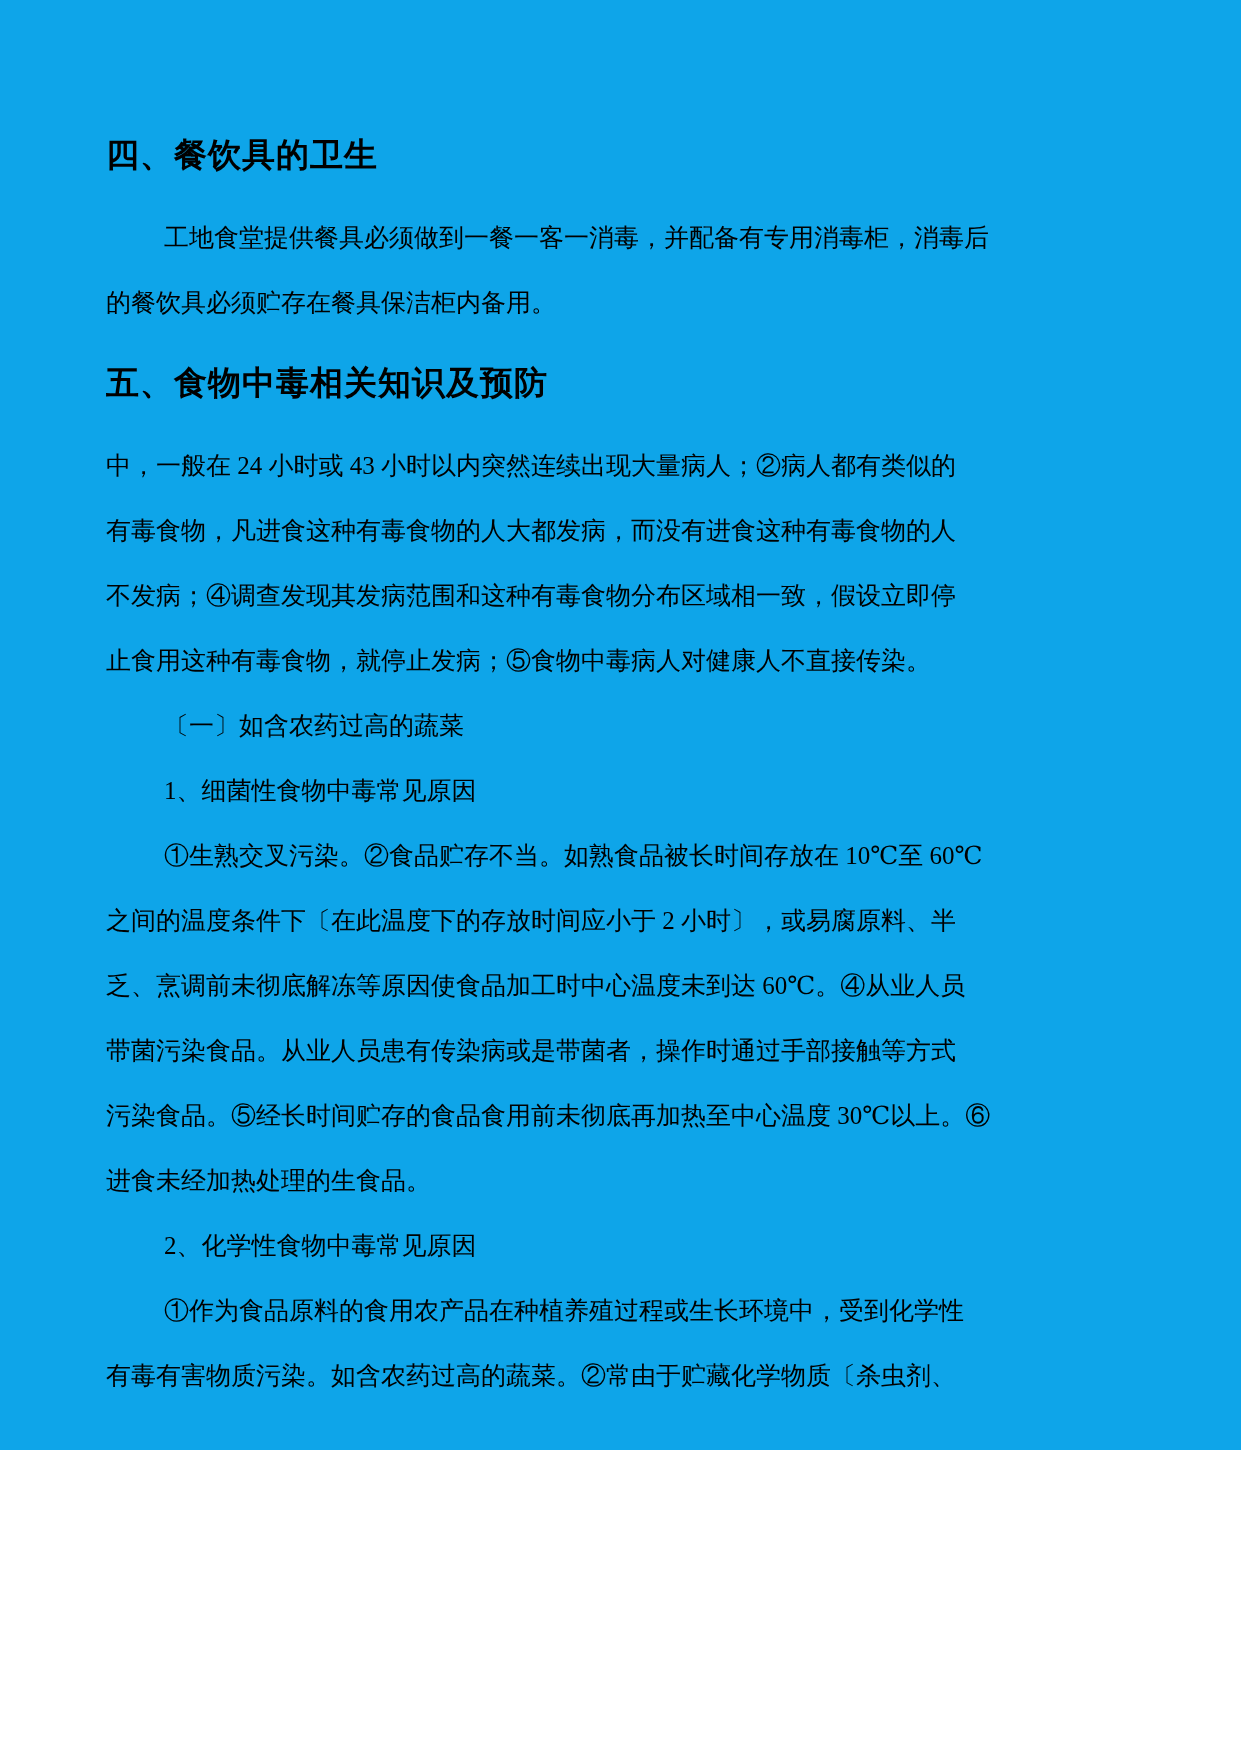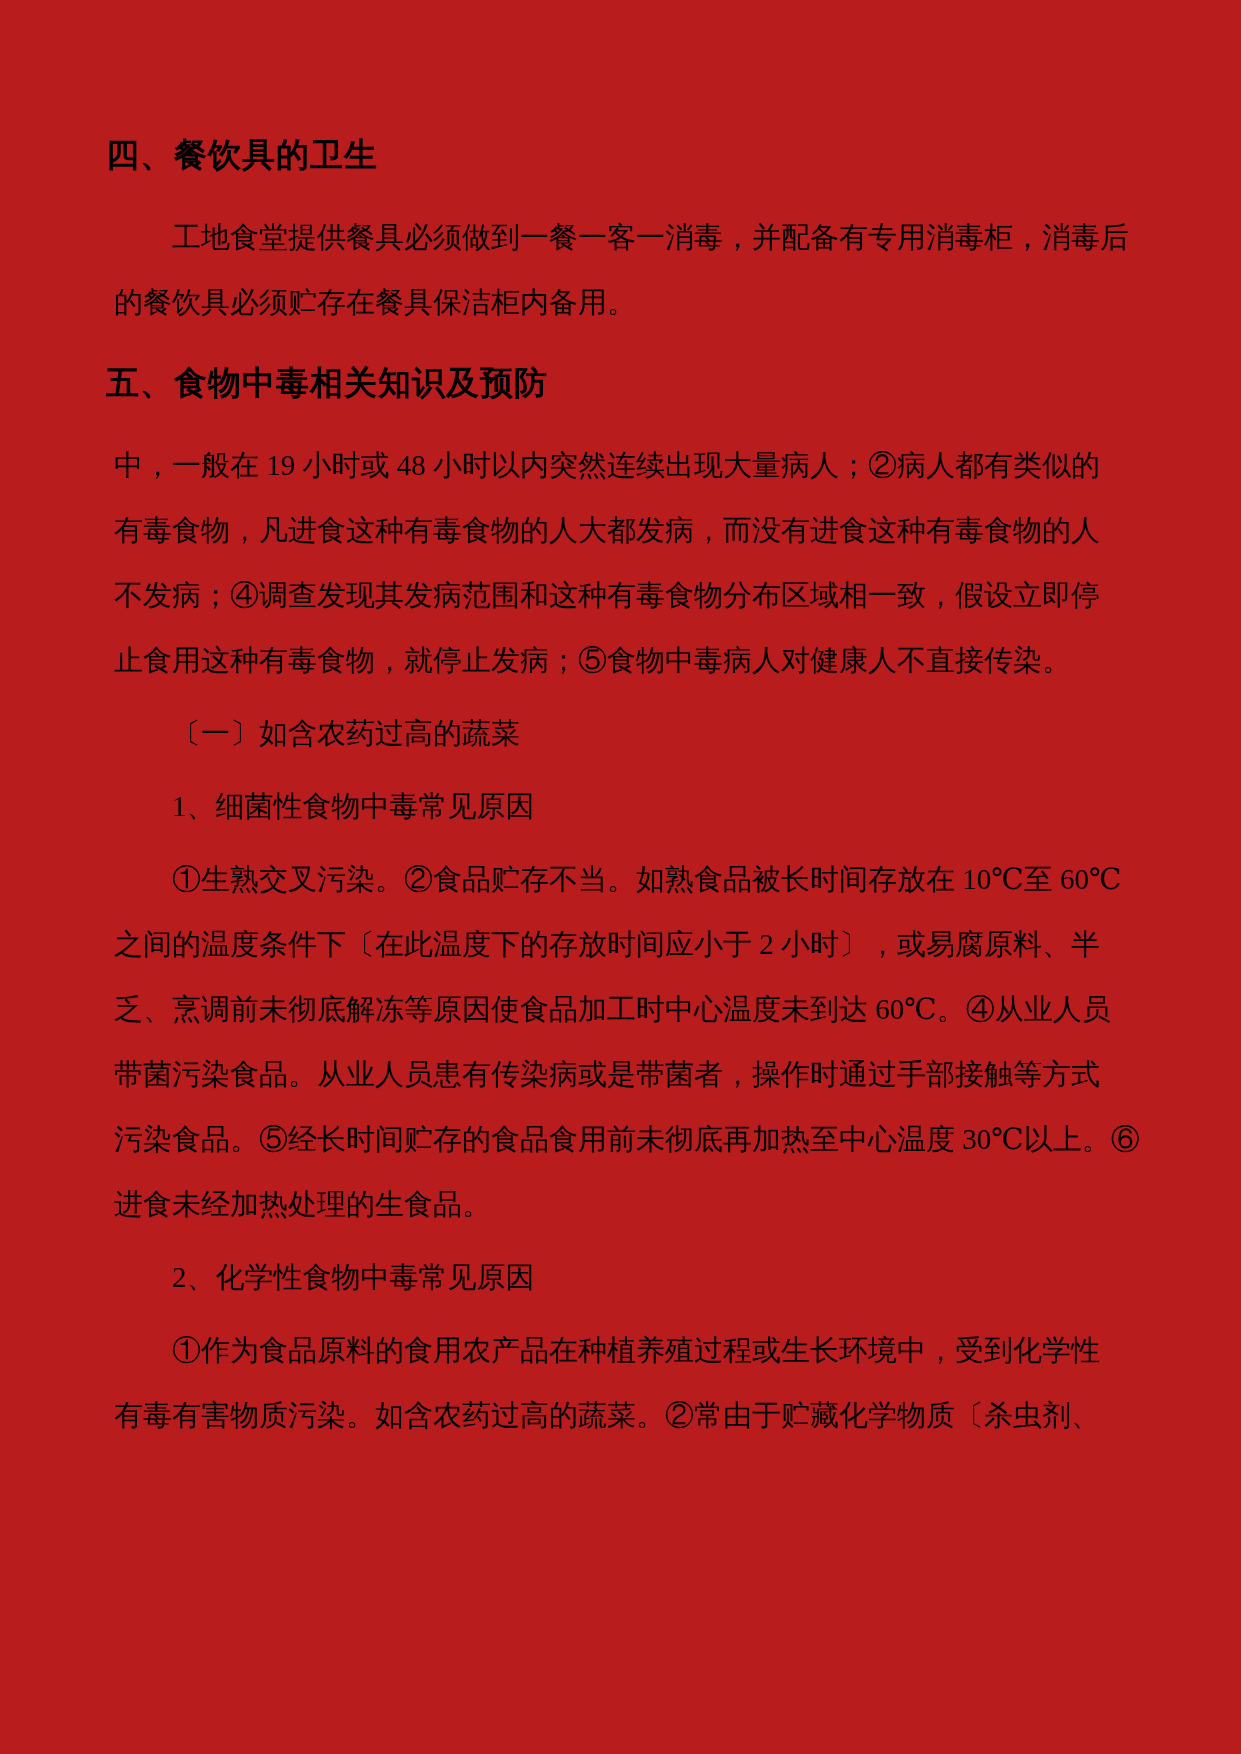--- a/index.html
+++ b/index.html
@@ -3,44 +3,44 @@
 <meta charset="utf-8">
 <style>
   html, body {
     margin: 0;
     padding: 0;
     background: #ffffff;
   }
   .page {
     position: relative;
     width: 1241px;
-    height: 1754px;
+    height: 1450px;
     margin: 0 auto;
-    background: #b91c1c;
+    background: #0ea5e9;
     box-sizing: border-box;
     padding: 131px 104px 0 106px;
     overflow: hidden;
     font-family: "Liberation Serif", "DejaVu Serif", serif;
     color: #000000;
   }
   .heading {
     font-size: 33px;
     font-weight: bold;
     line-height: 48px;
     margin: 24px 0 26px 0;
     white-space: nowrap;
     letter-spacing: 1px;
   }
   .heading:first-child {
     margin-top: 0;
   }
   .para {
-    font-size: 29px;
+    font-size: 25px;
     line-height: 65px;
-    margin: 8px;
+    margin: 0;
     padding: 0;
   }
   .line {
     display: block;
     white-space: nowrap;
   }
   .line.indent {
     text-indent: 58px;
   }
 </style>
@@ -49,21 +49,21 @@
 
 <main class="page">
   <div id="doc">
       <h2 class="heading">四、餐饮具的卫生</h2>
       <p class="para">
         <span class="line indent">工地食堂提供餐具必须做到一餐一客一消毒，并配备有专用消毒柜，消毒后</span>
         <span class="line">的餐饮具必须贮存在餐具保洁柜内备用。</span>
       </p>
       <h2 class="heading">五、食物中毒相关知识及预防</h2>
       <p class="para">
-        <span class="line">中，一般在 19 小时或 48 小时以内突然连续出现大量病人；②病人都有类似的</span>
+        <span class="line">中，一般在 24 小时或 43 小时以内突然连续出现大量病人；②病人都有类似的</span>
         <span class="line">有毒食物，凡进食这种有毒食物的人大都发病，而没有进食这种有毒食物的人</span>
         <span class="line">不发病；④调查发现其发病范围和这种有毒食物分布区域相一致，假设立即停</span>
         <span class="line">止食用这种有毒食物，就停止发病；⑤食物中毒病人对健康人不直接传染。</span>
       </p>
       <p class="para">
         <span class="line indent">〔一〕如含农药过高的蔬菜</span>
       </p>
       <p class="para">
         <span class="line indent">1、细菌性食物中毒常见原因</span>
       </p>

